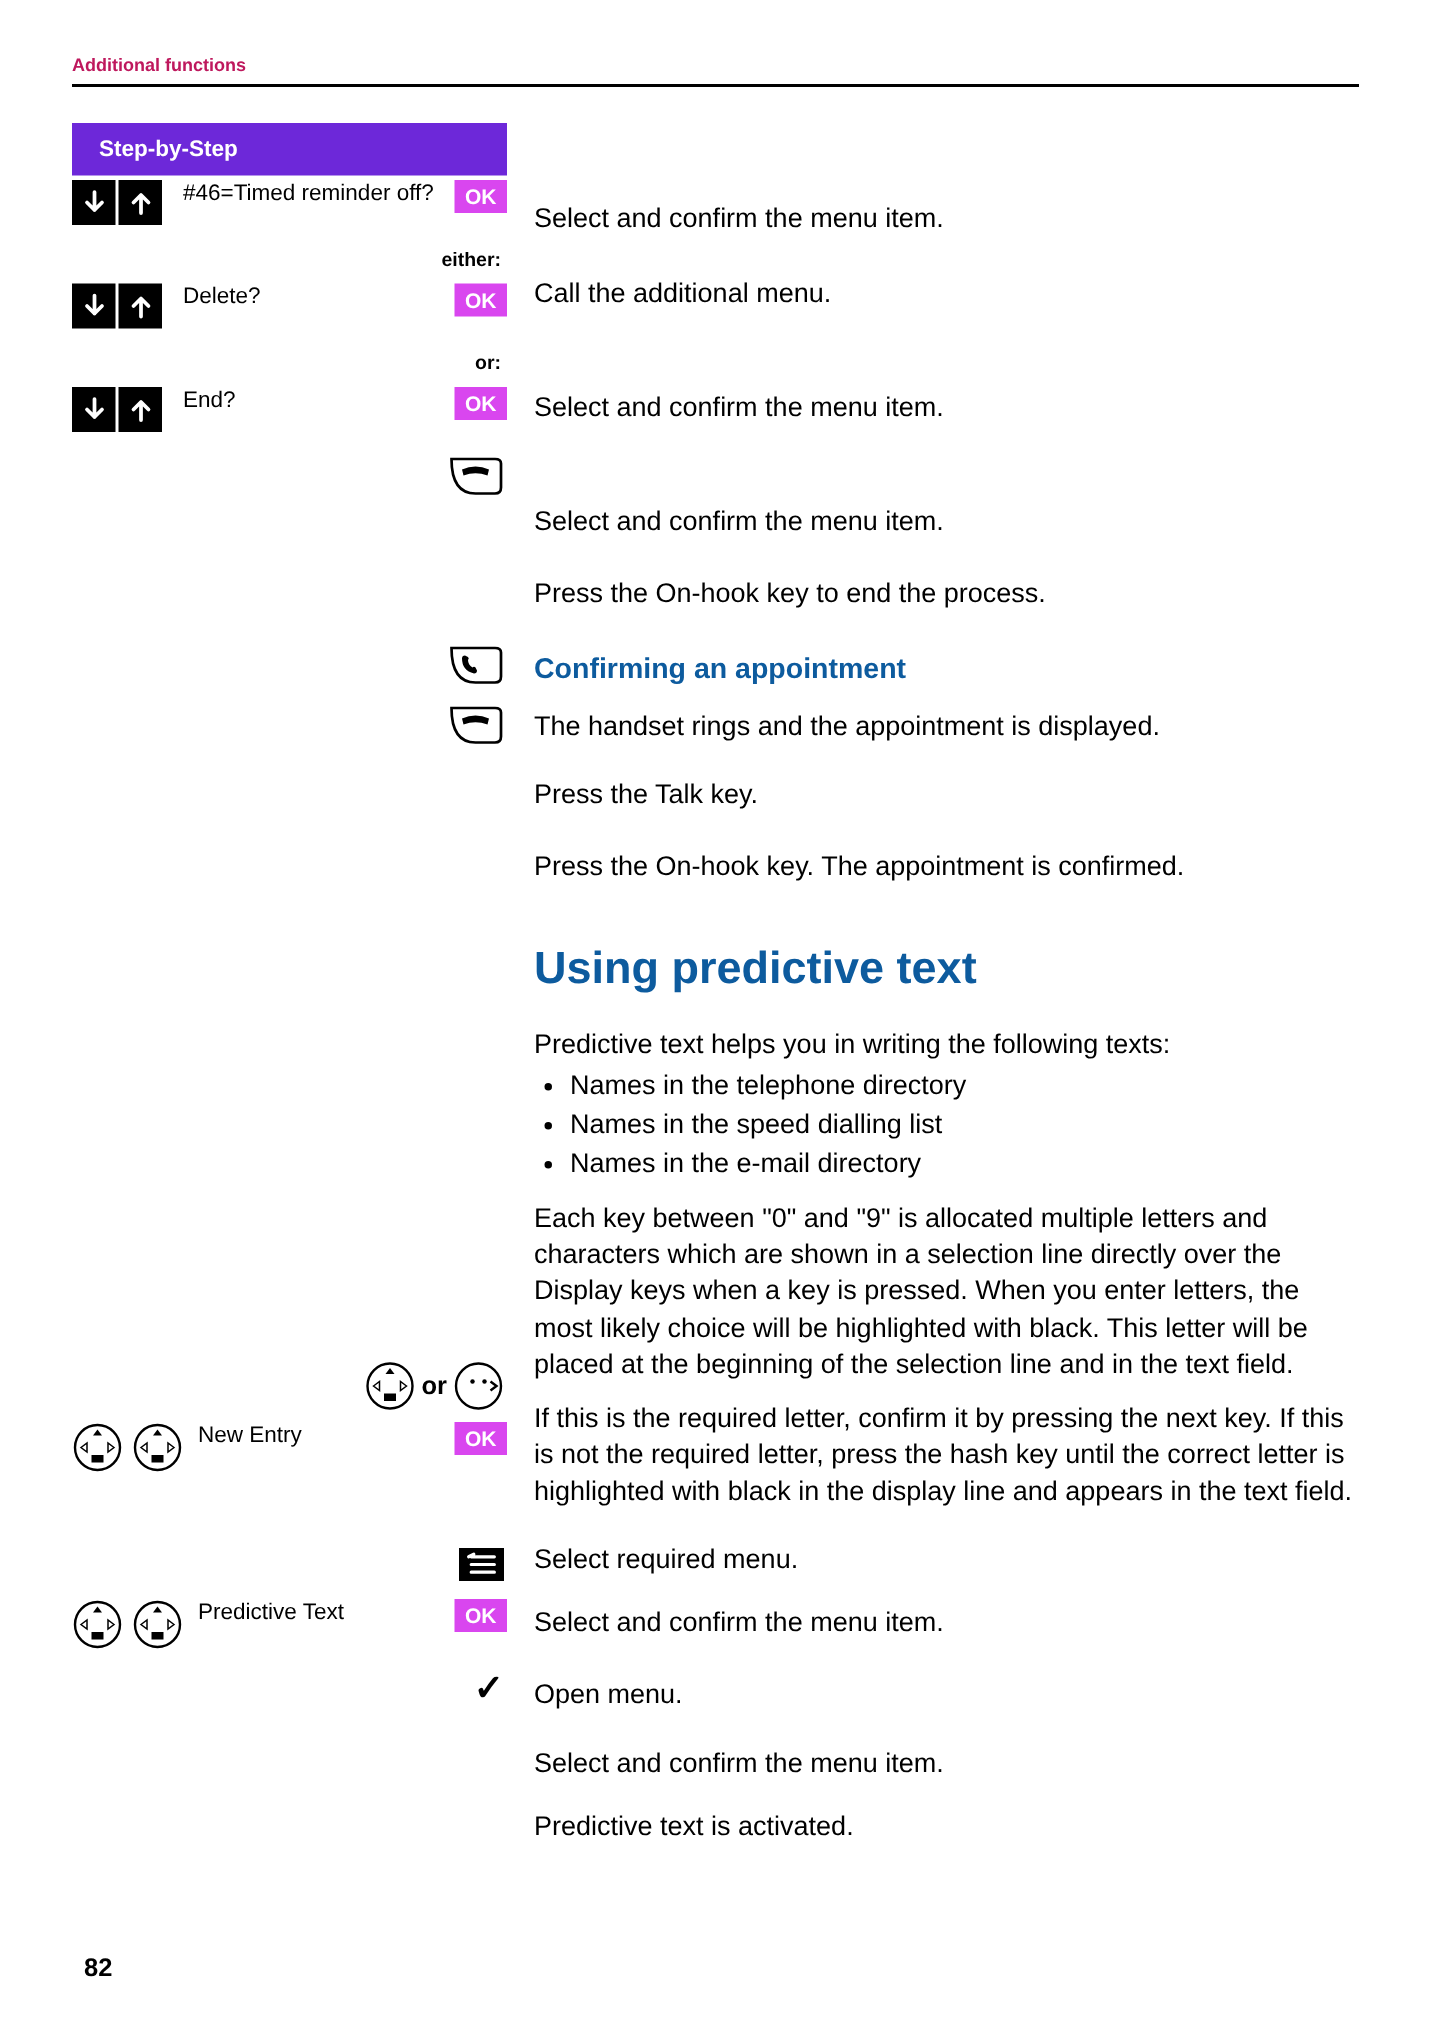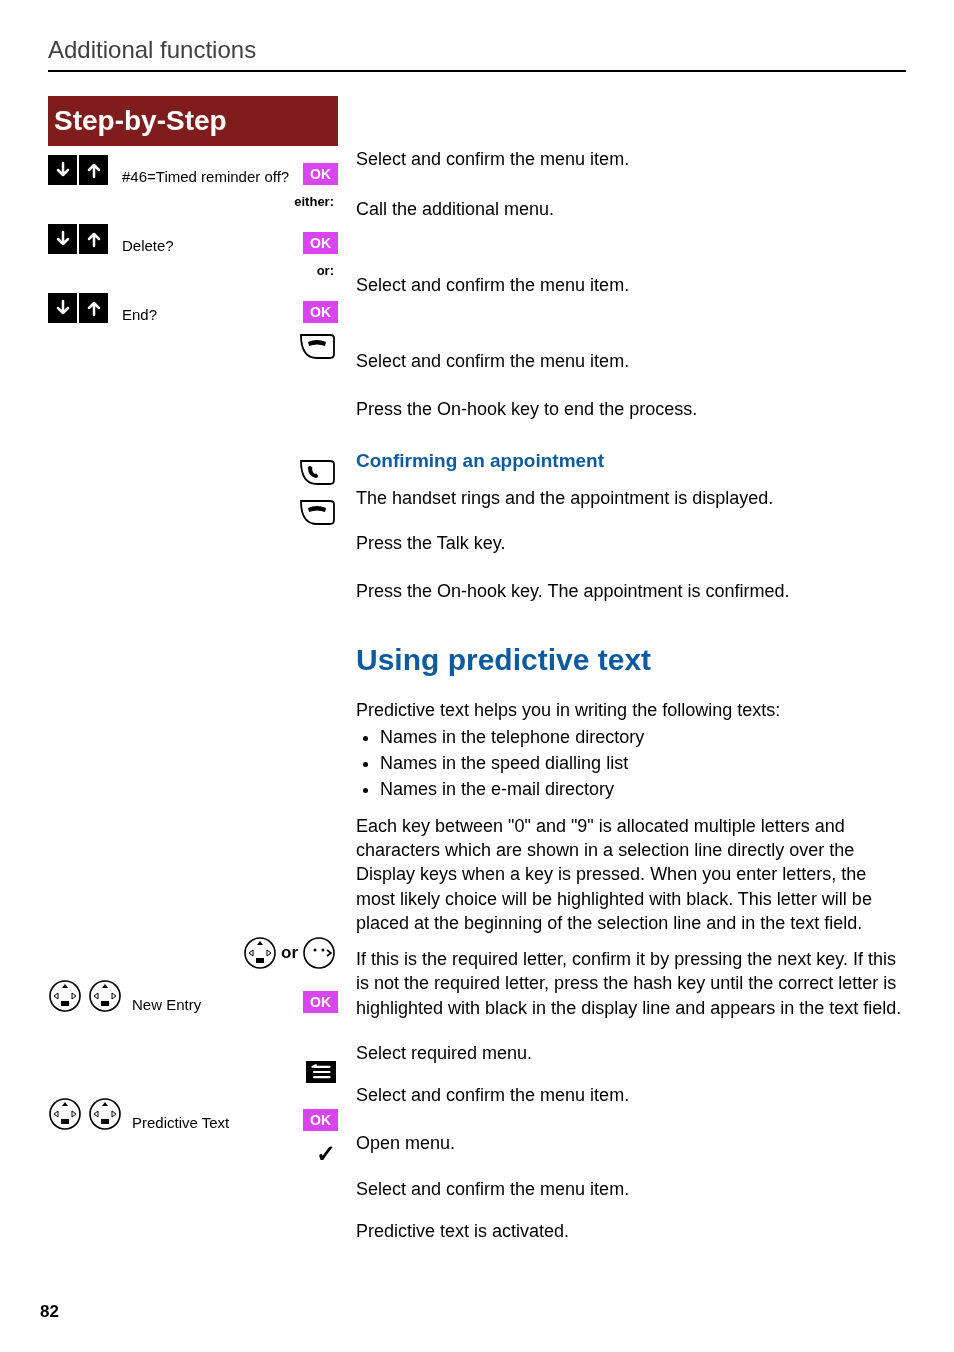--- a/index.html
+++ b/index.html
@@ -5,23 +5,23 @@
   * { margin: 0; padding: 0; box-sizing: border-box; }
   body {
     width: 954px;
     height: 1352px;
     font-family: Arial, Helvetica, sans-serif;
     background: #fff;
     position: relative;
     padding: 36px 48px 30px 48px;
   }
   .header-title {
-    font-weight: normal;
-    font-size: 24px;
-    color: #404040;
+    font-weight: bold;
+    font-size: 12px;
+    color: #be185d;
     margin-bottom: 6px;
   }
   .header-rule {
     border: none;
     border-top: 2px solid #000;
     margin-bottom: 24px;
   }
   .content {
     display: flex;
     gap: 18px;
@@ -30,29 +30,29 @@
     width: 290px;
     flex-shrink: 0;
   }
   .right-col {
     flex: 1;
     font-size: 18px;
     color: #000;
     line-height: 1.35;
   }
   .step-header {
-    background: #7f1d1d;
+    background: #6d28d9;
     color: #fff;
     font-weight: bold;
-    font-size: 28px;
-    padding: 9px 6px;
+    font-size: 15px;
+    padding: 9px 18px;
   }
   .step-row {
     display: flex;
-    align-items: flex-end;
+    align-items: flex-start;
     min-height: 42px;
     padding: 3px 0;
   }
   .arrow-box {
     width: 29px;
     height: 30px;
     background: #000;
     display: inline-flex;
     align-items: center;
     justify-content: center;
@@ -110,21 +110,21 @@
     font-weight: bold;
     font-size: 30px;
     margin: 28px 0 18px 0;
   }
   .right-col p { margin-bottom: 12px; }
   .right-col ul { margin: 0 0 12px 24px; }
   .right-col li { margin-bottom: 2px; }
   .page-num {
     position: absolute;
     bottom: 30px;
-    left: 40px;
+    left: 56px;
     font-weight: bold;
     font-size: 17px;
   }
   .or-text { font-weight: bold; font-size: 17px; margin: 0 4px; }
   .checkmark { font-size: 24px; font-weight: bold; }
   .right-row {
     display: flex;
     align-items: center;
     min-height: 42px;
   }

